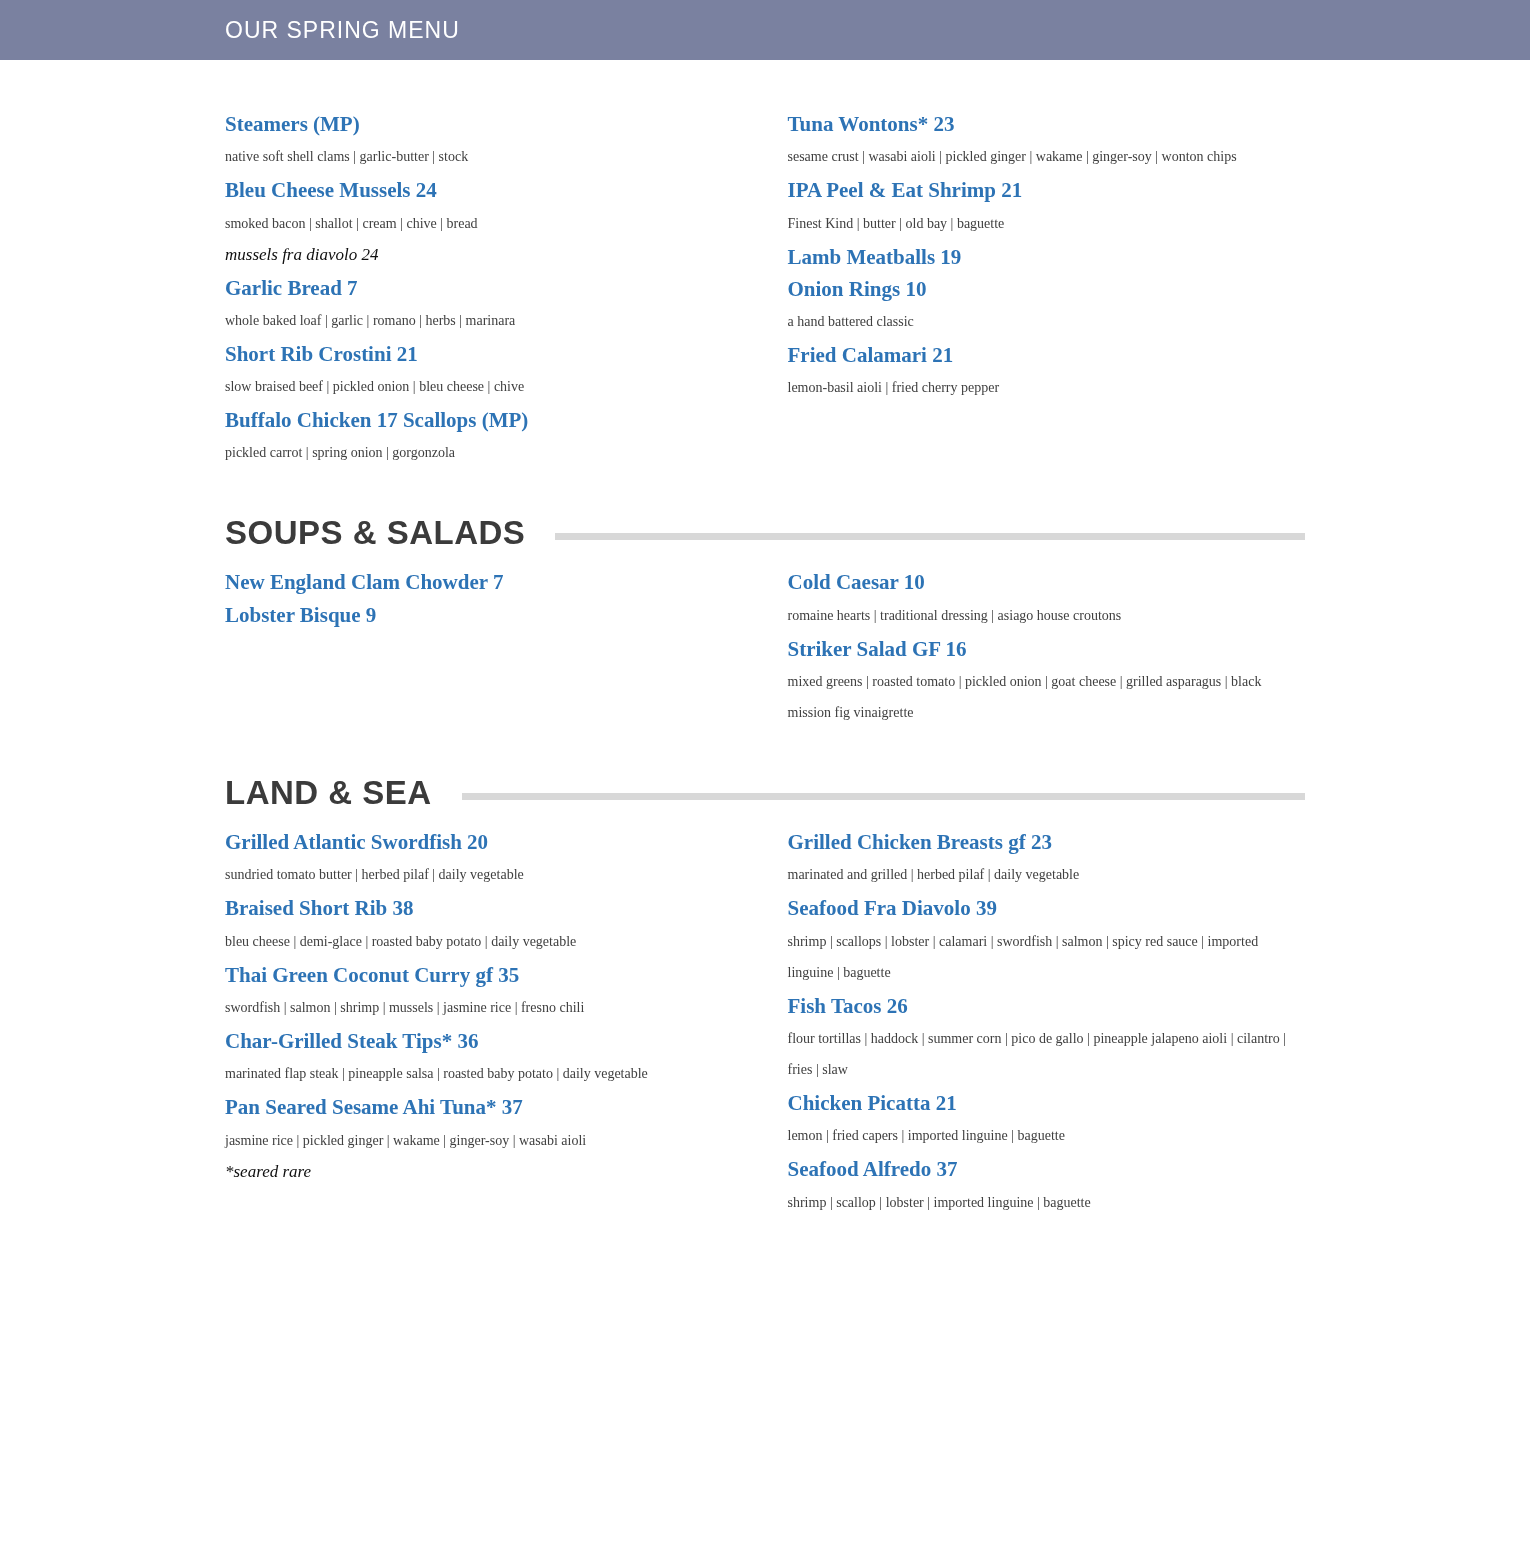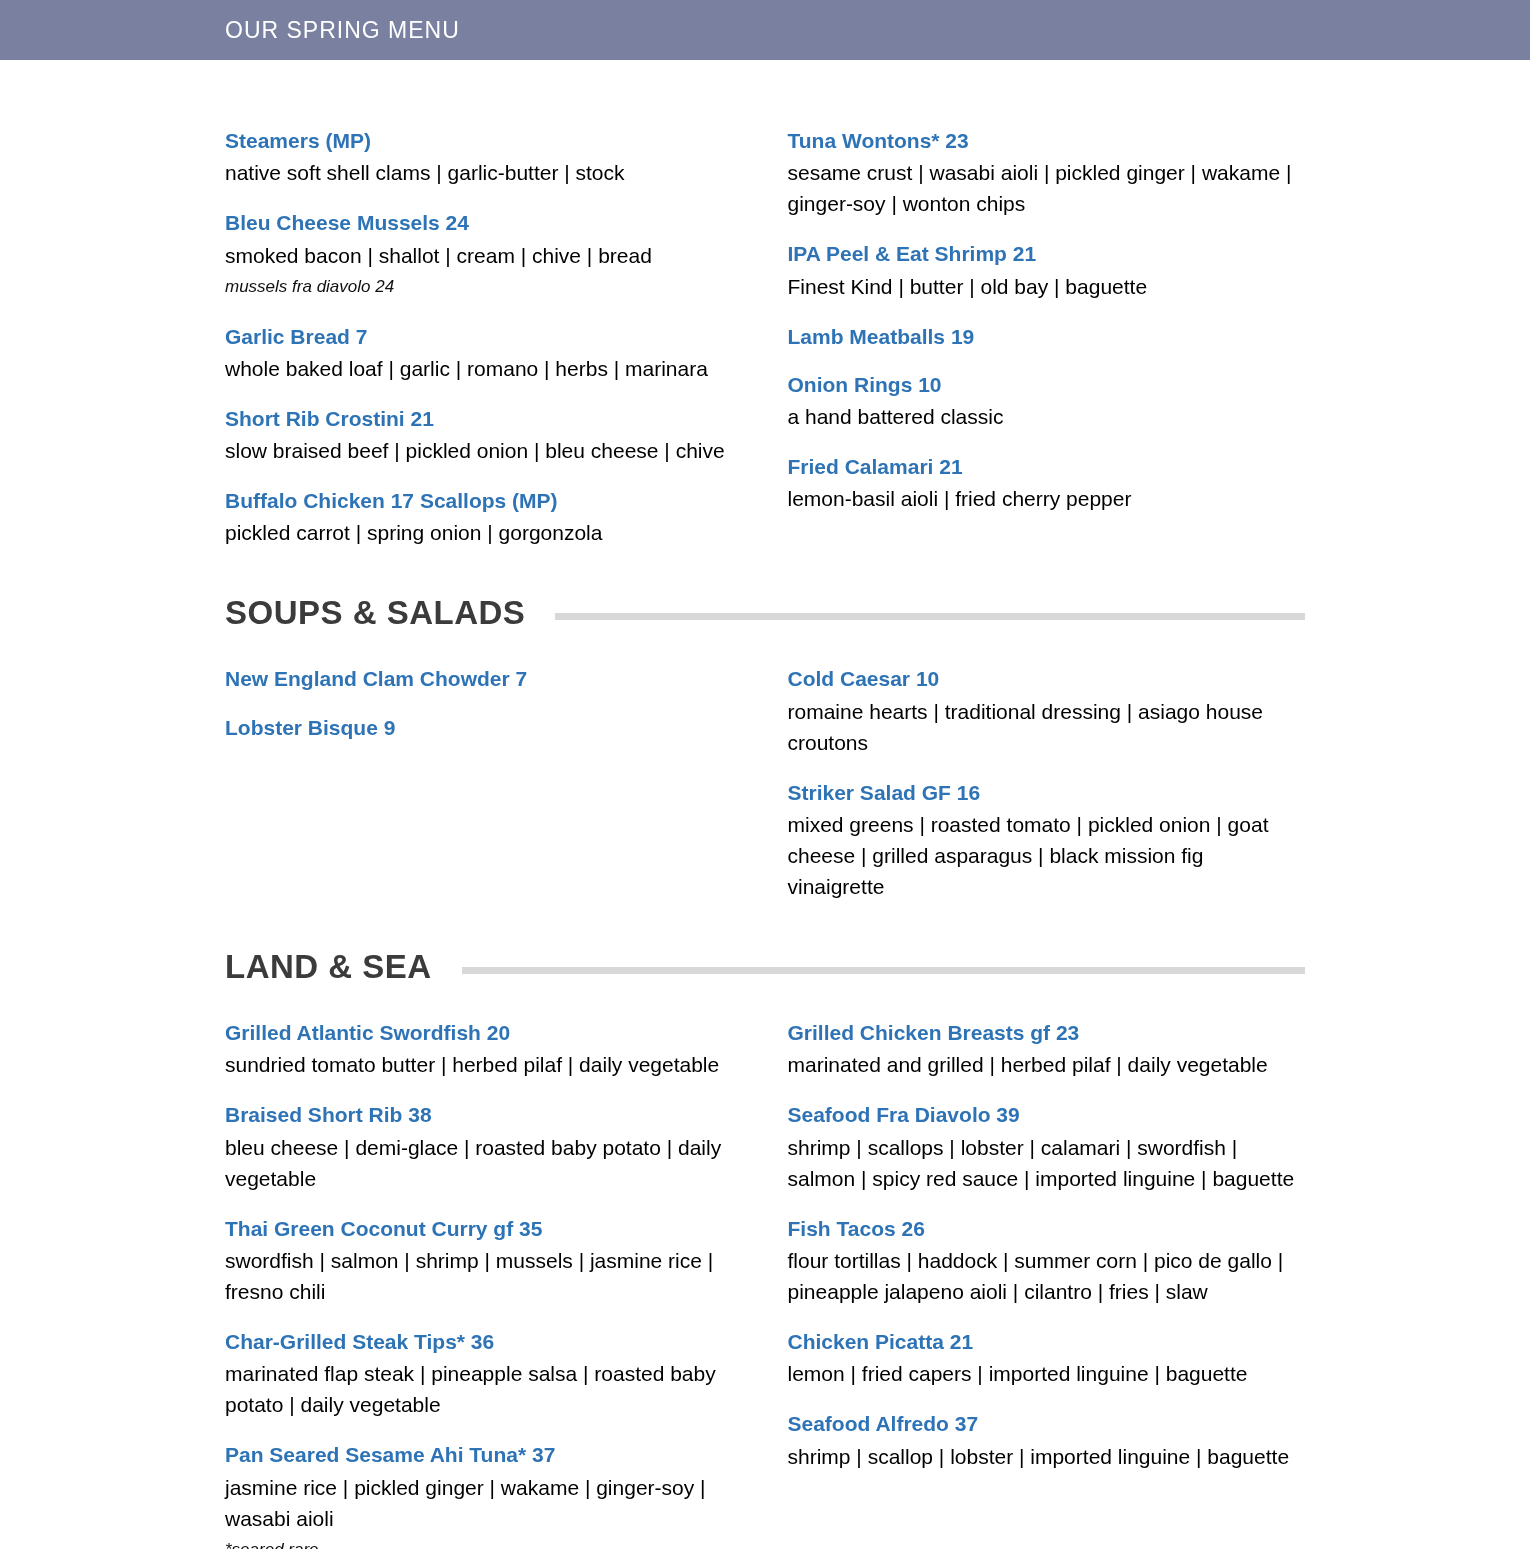--- a/index.html
+++ b/index.html
@@ -24,26 +24,26 @@
     letter-spacing:0.5px; white-space:nowrap;
   }
   .section-rule {
     flex:1; height:7px; background:var(--rule-color,#d8d8d8);
     margin-left:30px; margin-top:6px;
   }
   .columns {
     display:grid; grid-template-columns:1fr 1fr; column-gap:45px;
     margin-top:12px;
   }
-  .menu-item { margin-top:21px; }
+  .menu-item { margin-top:5px;font-family:Liberation Serif, serif; }
   .item-name {
     font-size:21px; font-weight:700; line-height:1.3;
     color:var(--accent-color,#2d73b5);
   }
-  .item-desc { font-size:21px; line-height:31px; color:#000000; margin-top:3px; }
+  .item-desc { font-size:14px; line-height:31px; color:#404040; margin-top:3px; }
   .item-note { font-size:17px; font-style:italic; line-height:31px; color:#101010; }
 </style>
 </head>
 <body>
 
 <header class="menu-bar">
   <h1 class="menu-bar-title">OUR SPRING MENU</h1>
 </header>
 
 <main class="menu-content">

